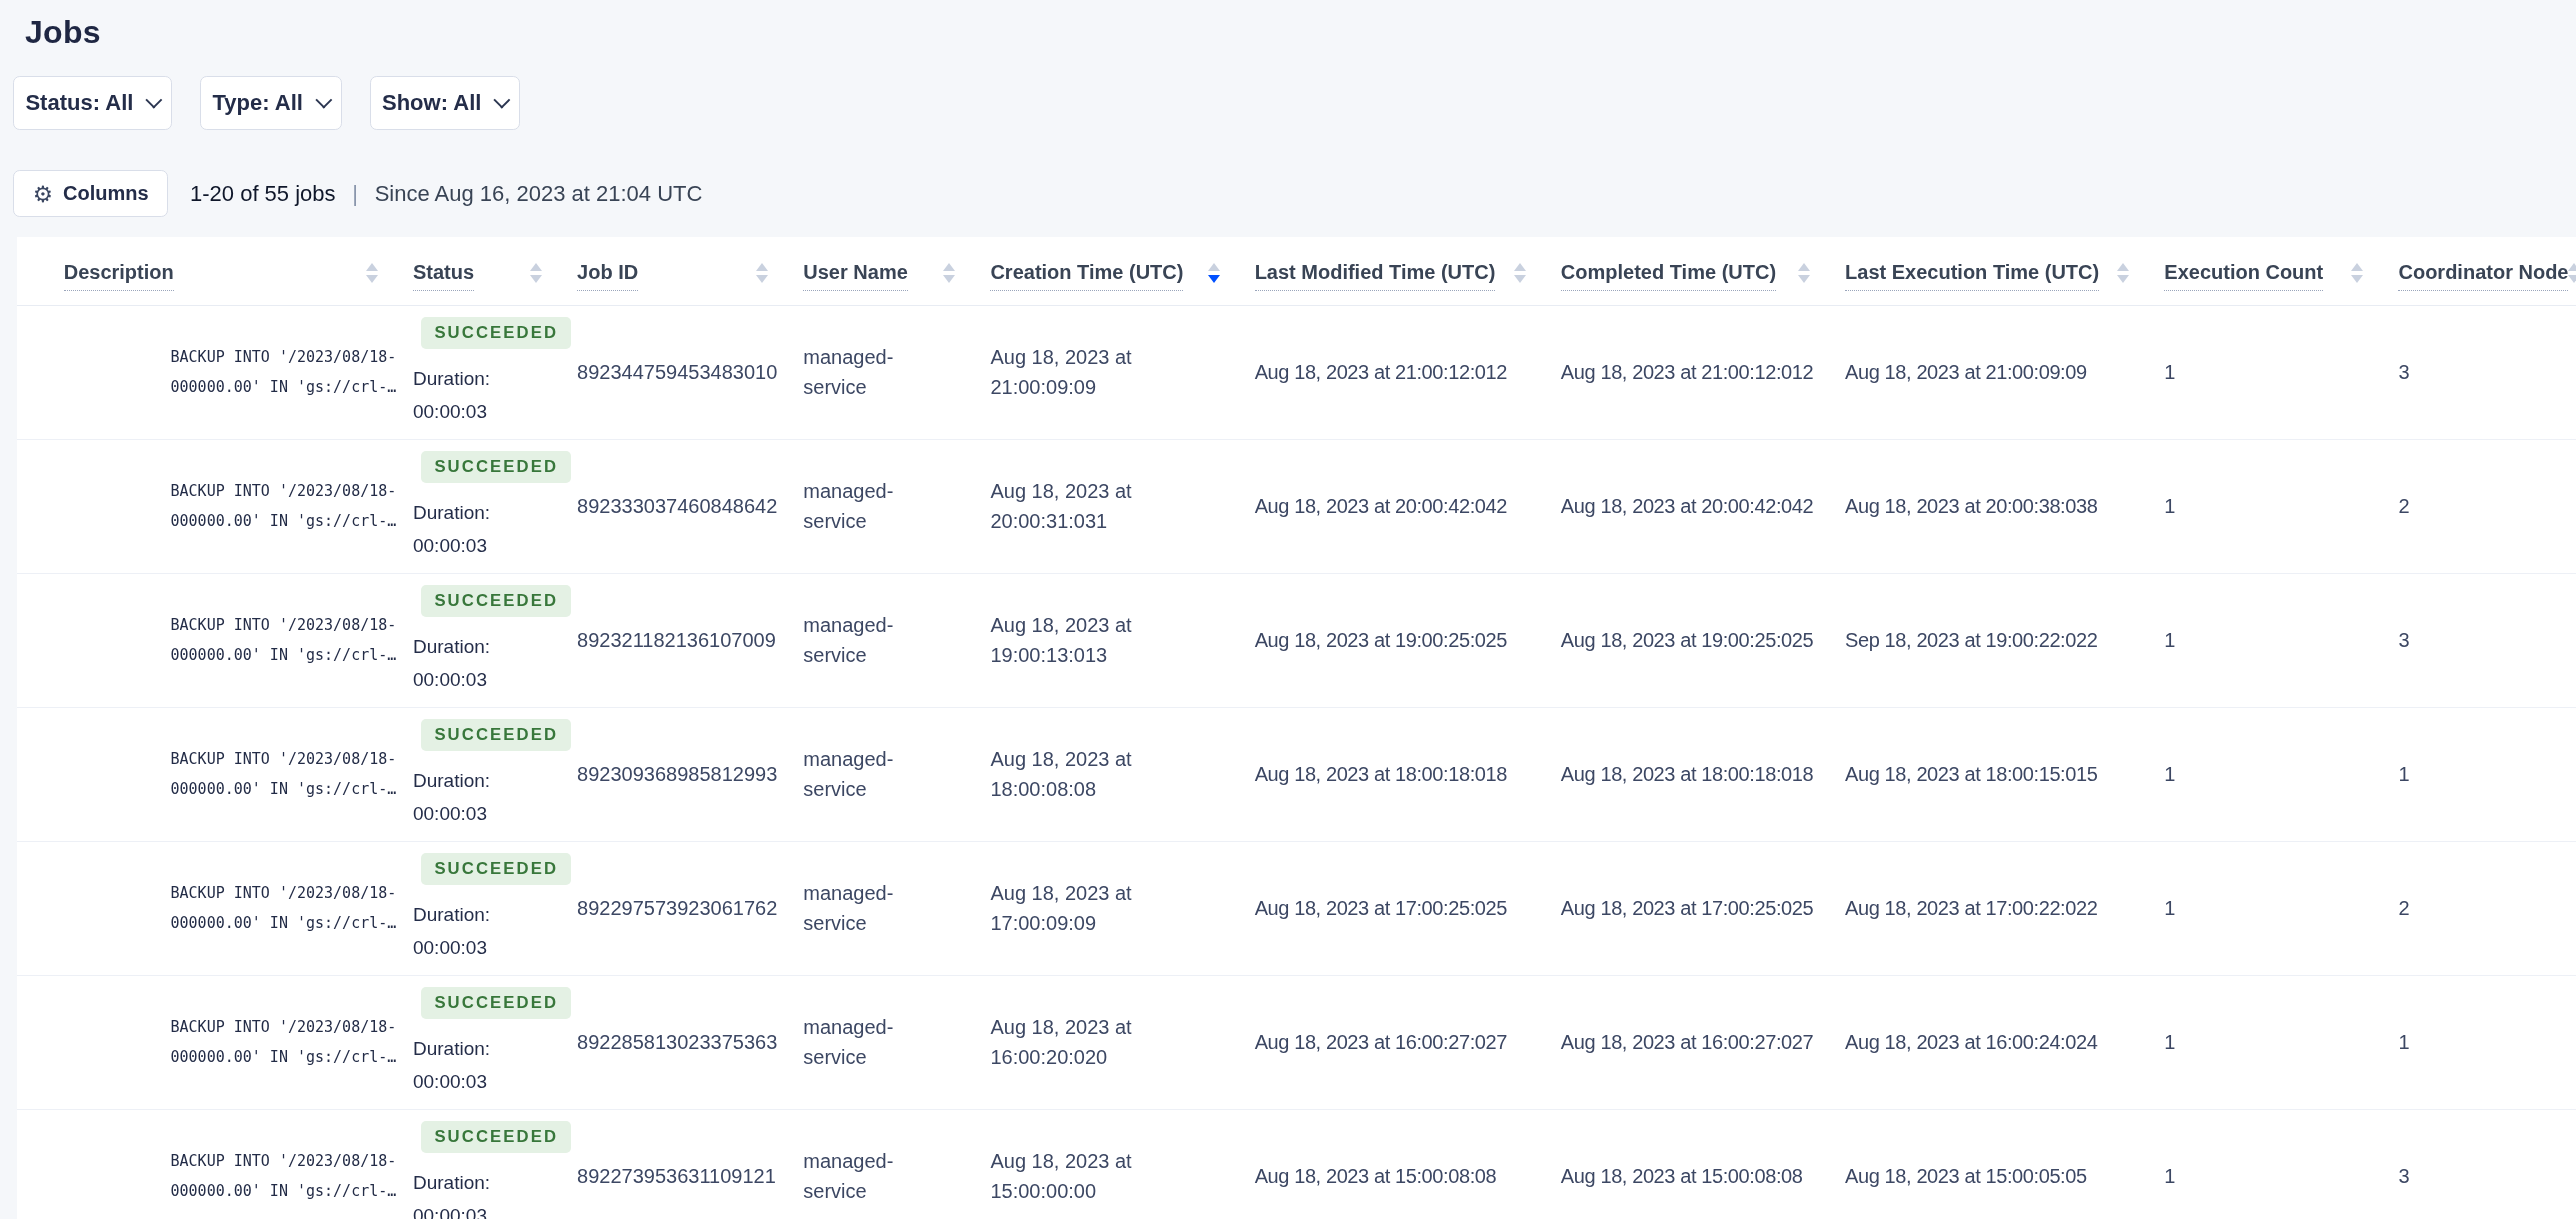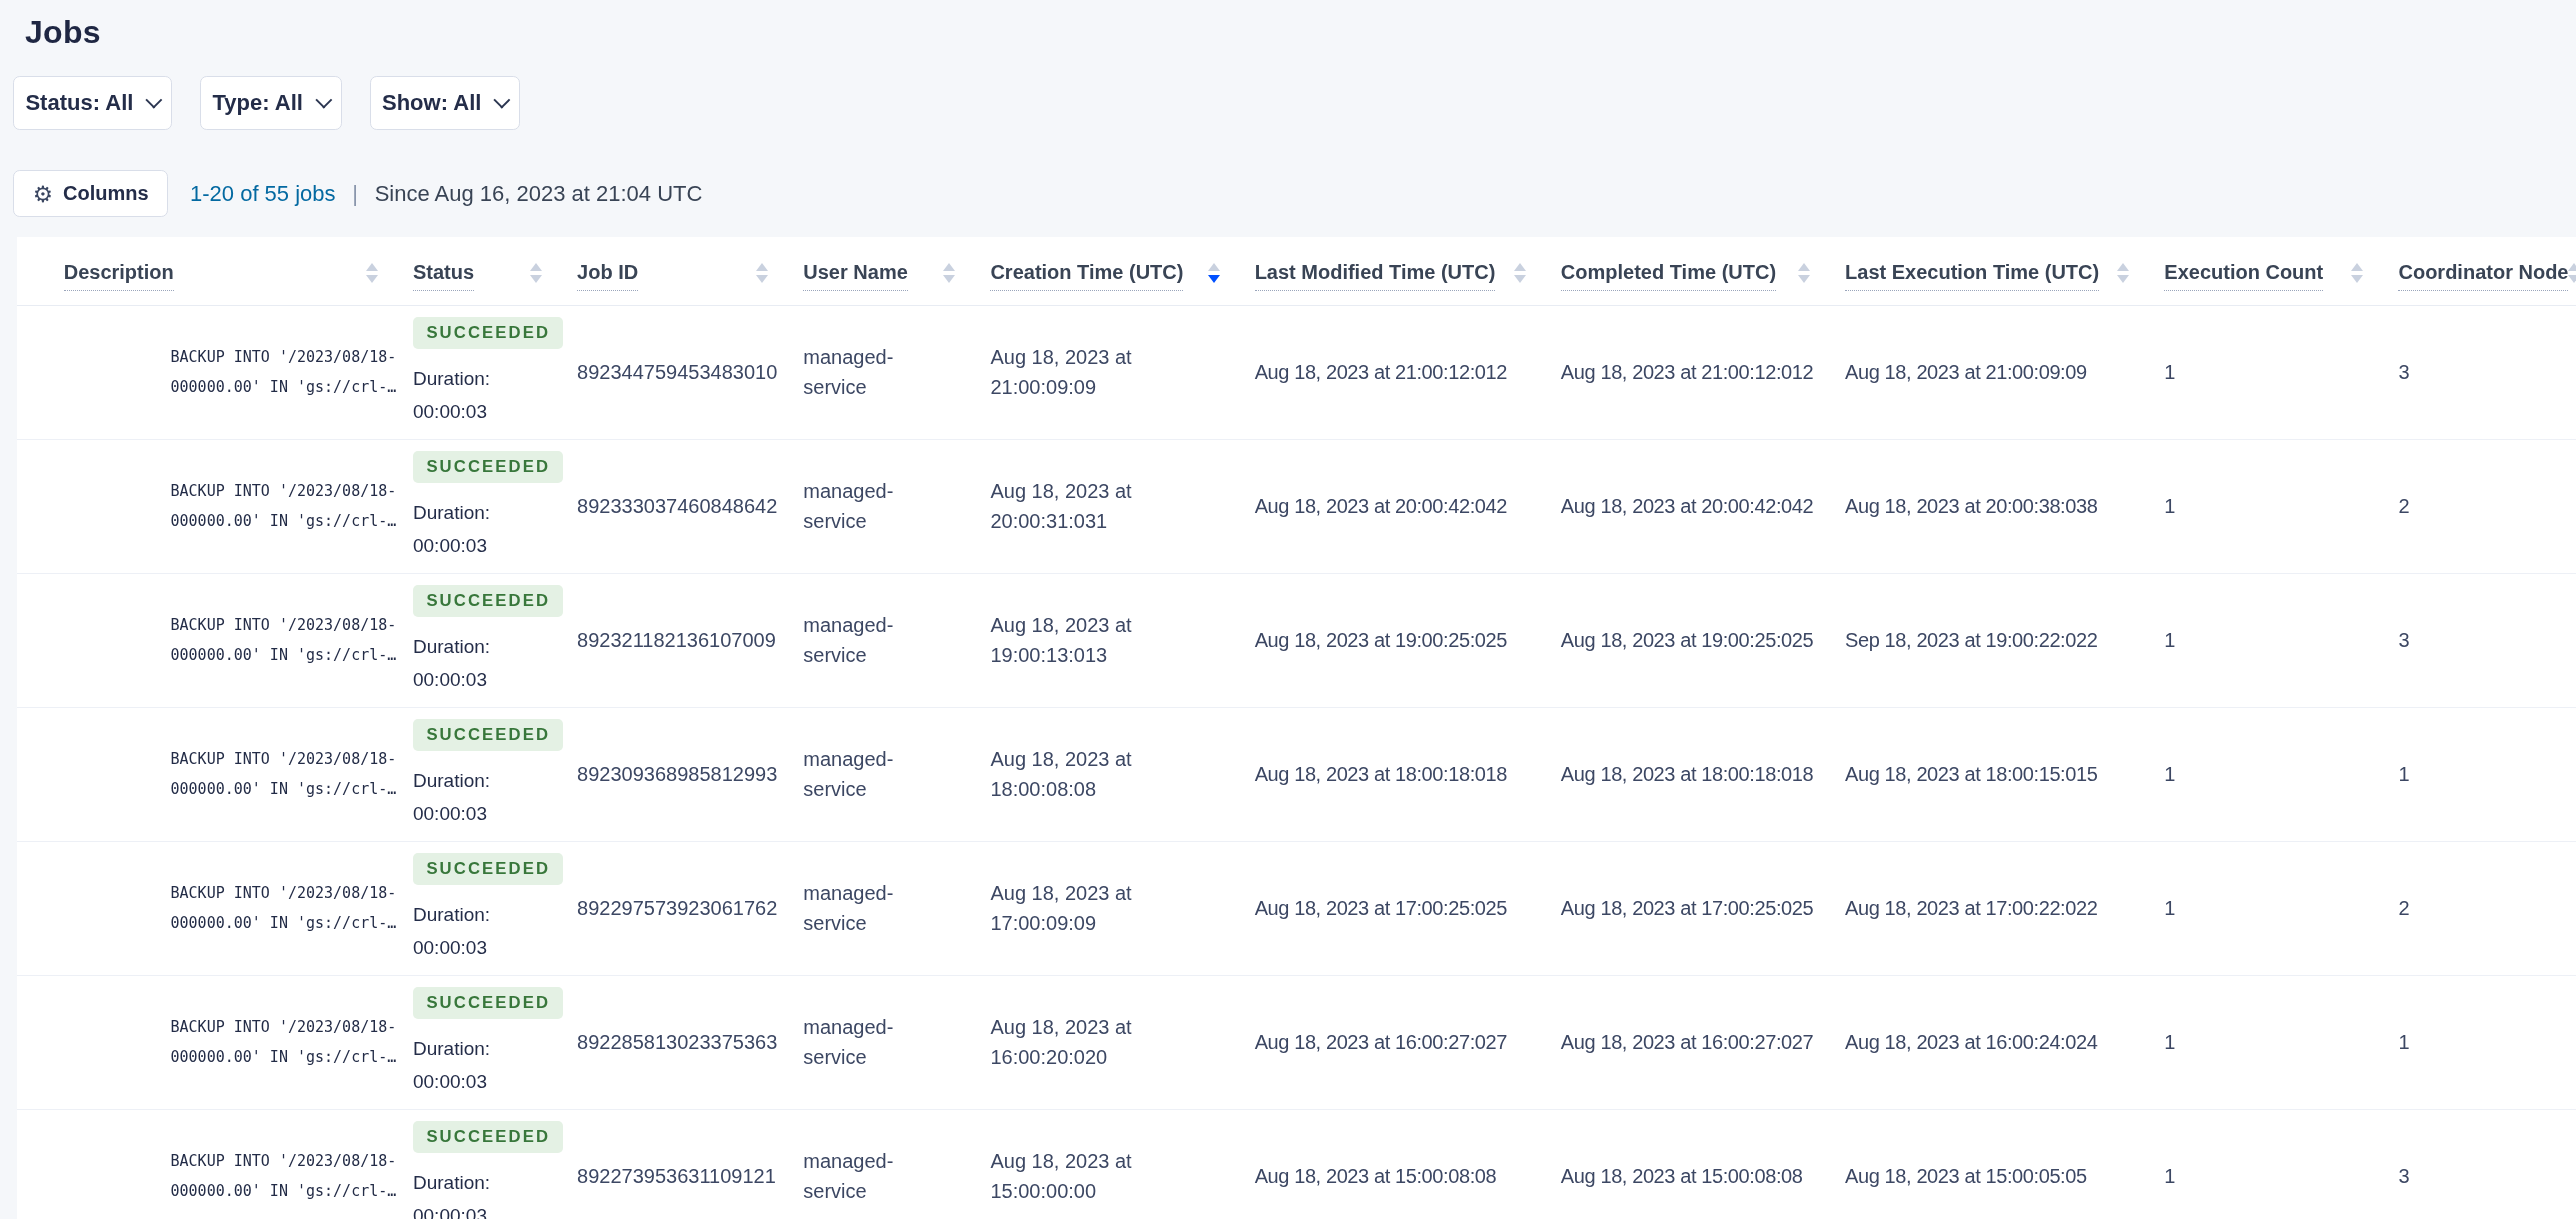--- a/index.html
+++ b/index.html
@@ -32,21 +32,21 @@
   
   .toolbar { display:flex; align-items:center; margin:40px 0 0 13.4px; font-size:22px; }
   .columns-btn {
     display:inline-flex; align-items:center; gap:10px;
     height:47px; padding:0 18.4px;
     background:#ffffff; border:1.7px solid #d9dee9; border-radius:6.7px;
     font-size:20px; font-weight:bold; color:#242d49; cursor:pointer;
     font-family:inherit;
   }
   .gear-icon { font-family:"DejaVu Sans",sans-serif; font-weight:normal; font-size:22.6px; color:#3a4661; line-height:1; }
-  .count { margin-left:22px; color:#0369a1; }
+  .count { margin-left:22px; color:#0f172a; }
   .sep { margin:0 16.7px; color:#8a96ac; }
   .since { color:#394455; }
   
   .card { margin:20px 0 0 16.7px; background:#ffffff; min-height:985px; overflow:hidden; }
   table { border-collapse:collapse; table-layout:fixed; width:2579px; }
   th {
     vertical-align:bottom; text-align:left;
     padding:23.4px 35px 13.4px 0;
     border-bottom:1.7px solid #e8ecf3;
     font-size:20px; font-weight:bold; color:#394455; cursor:pointer;
@@ -66,21 +66,21 @@
   }
   th:first-child, td:first-child { padding-left:47px;text-align:right; }
   .desc {
     font-family:"DejaVu Sans Mono","Liberation Mono",monospace;
     font-size:15px; line-height:30px; color:#232c47; white-space:nowrap;
   }
   .badge {
     display:inline-block;
     background:#e4f1e4; color:#38773b;
     font-size:16.7px; font-weight:bold; letter-spacing:2.1px;
-    padding:5.9px 13.4px; border-radius:5px; white-space:nowrap;
+    padding:5.9px 13.4px; border-radius:5px; white-space:nowrap;margin-left:8px;
   }
   .dur { margin-top:13.4px; font-size:19px; line-height:33px; color:#242d49; }
   .two-line { line-height:30px; }
   .user { display:inline-block; max-width:125px; line-height:30px; overflow-wrap:break-word; }
   .ts { white-space:nowrap; letter-spacing:-0.4px; }
 </style>
 </head>
 <body>
 
 <h1 class="title">Jobs</h1>

